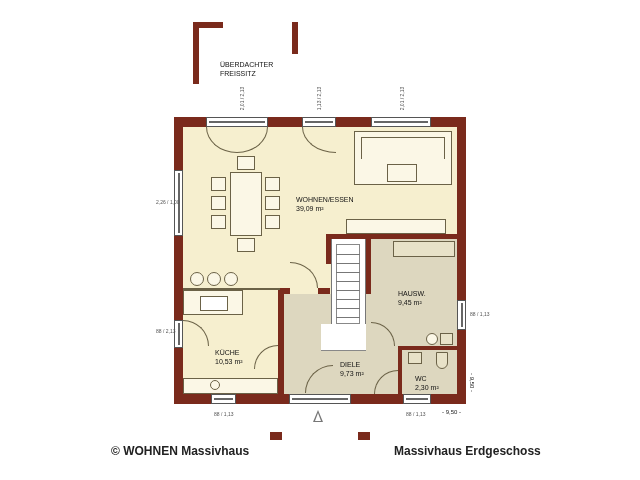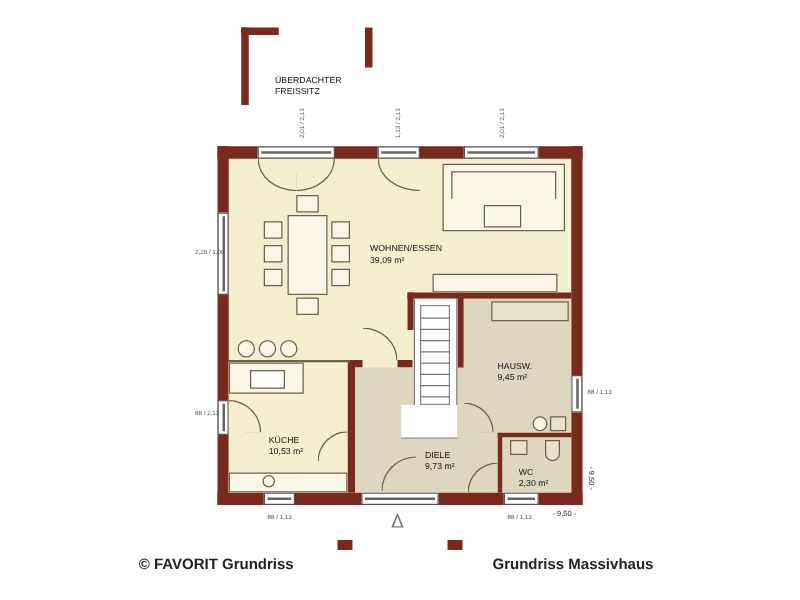--- a/index.html
+++ b/index.html
@@ -159,14 +159,14 @@
 <div class="line" style="left:408px;top:352px;width:14px;height:12px;background:#e8e2c8;"></div>
 <div class="line" style="left:436px;top:352px;width:12px;height:17px;border-radius:0 0 6px 6px;background:#e8e2c8;"></div>
 <div class="room-label" style="left:415px;top:374px;">
   <div>WC</div>
   <div>2,30 m²</div>
 </div>
 
 <div class="dim" style="left:442px;top:410px;font-size:6px;color:#222;">- 9,50 -</div>
 <div class="dim" style="left:462px;top:380px;font-size:6px;color:#222;transform:rotate(90deg);">- 9,50 -</div>
 
-<div class="footer" style="left:111px;top:444px;">© FAVORIT Grundriss</div>
-<div class="footer" style="left:394px;top:444px;">Grundriss Massivhaus</div>
+<div class="footer" style="left:111px;top:444px;">© WOHNEN Massivhaus</div>
+<div class="footer" style="left:394px;top:444px;">Massivhaus Erdgeschoss</div>
 
 </body></html>

